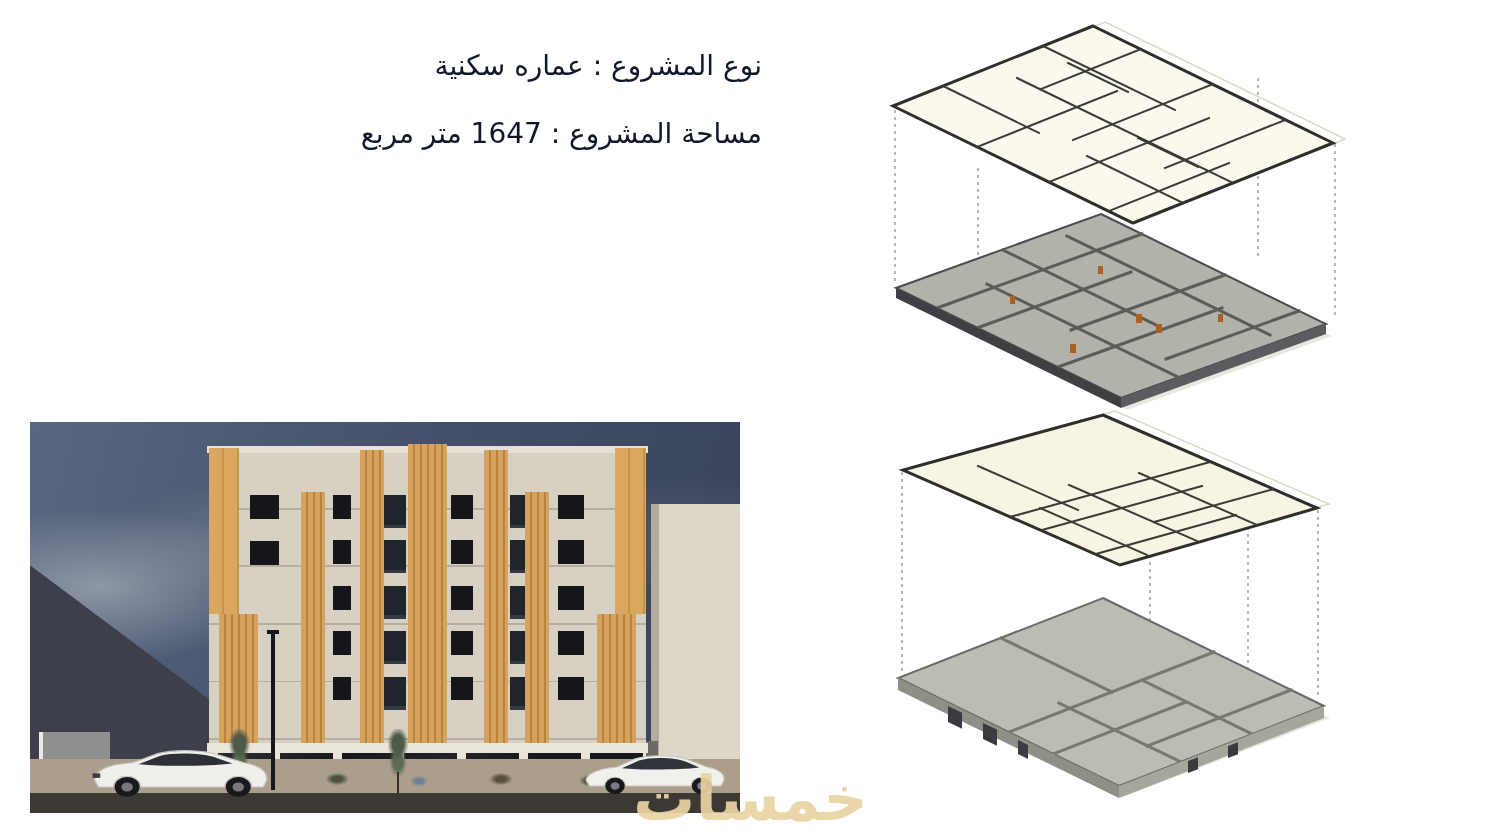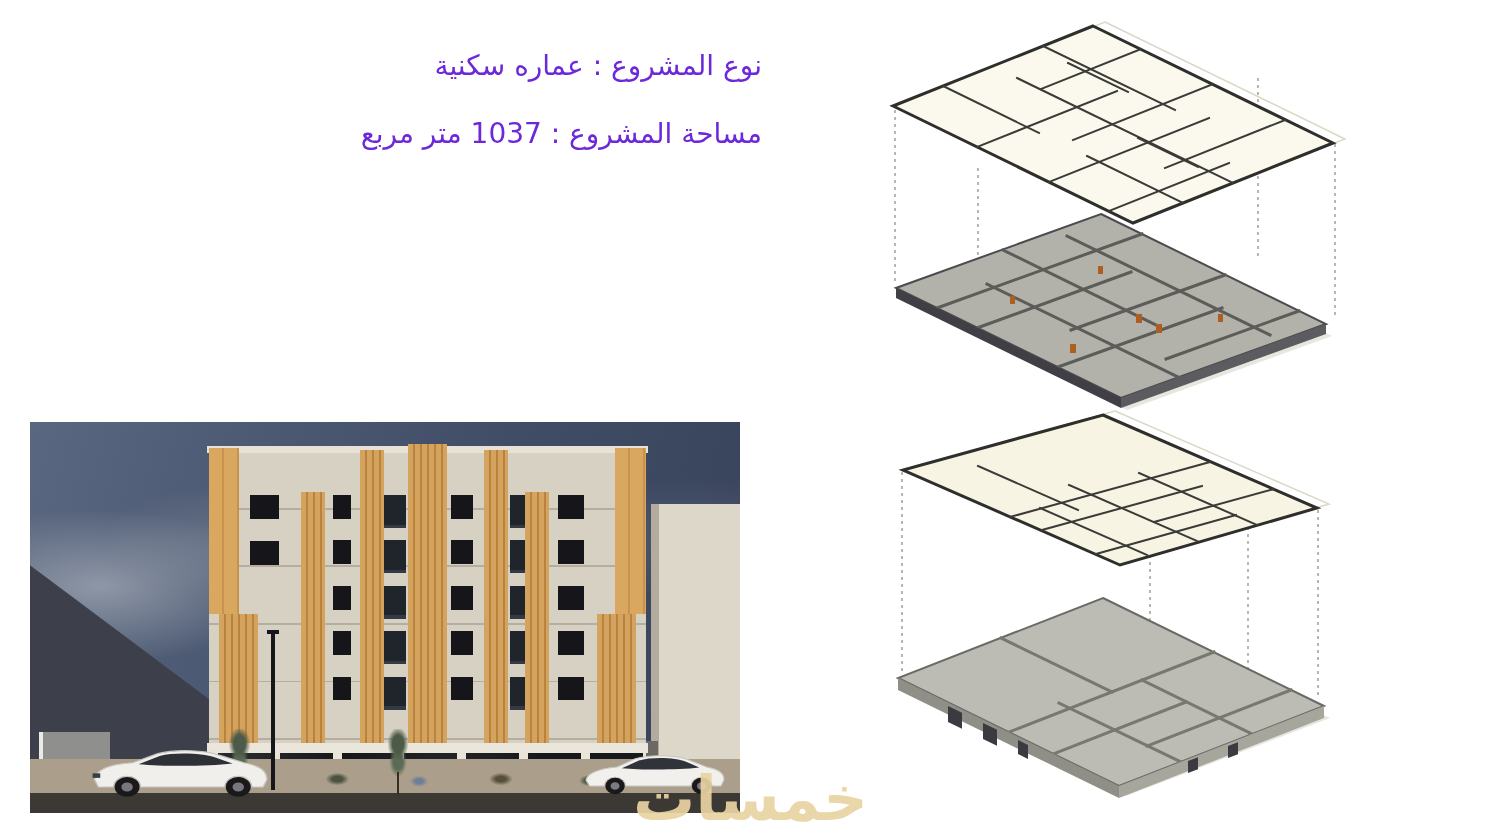--- a/index.html
+++ b/index.html
@@ -2,21 +2,21 @@
 <html lang="ar"><head>
 <meta charset="utf-8">
 <style>
   html,body{margin:0;padding:0;background:#fff;}
   body{width:1488px;height:837px;position:relative;overflow:hidden;
        font-family:"DejaVu Sans",sans-serif;}
   .abs{position:absolute;}
 
   
   #project-info{left:30px;top:46px;width:732px;direction:rtl;text-align:right;
-    color:#6d28d9;font-size:28px;line-height:1.45;}
+    color:#0f172a;font-size:28px;line-height:1.45;}
   #project-info p{margin:0 0 27px 0;}
   #project-info p.desc{margin-bottom:0;}
 
   
   #render{left:30px;top:422px;width:710px;height:391px;overflow:hidden;background:#47536a;}
   #render .sky{position:absolute;inset:0;
     background:linear-gradient(105deg,#5a6780 0%,#4c5972 30%,#414d66 60%,#37425a 100%);}
   #render .clouds{position:absolute;inset:0;
     background:radial-gradient(ellipse 260px 110px at 10% 42%,rgba(190,196,203,.55),transparent 70%),
                radial-gradient(ellipse 200px 80px at 30% 30%,rgba(150,158,170,.35),transparent 70%),
@@ -92,21 +92,21 @@
   #watermark{left:648px;top:768px;width:220px;height:80px;
     font-size:62px;font-weight:bold;color:#e9d4a2;opacity:.92;direction:rtl;line-height:1;}
 </style>
 </head>
 <body>
 
 <div class="abs" id="page" style="inset:0;">
 
   <div class="abs" id="project-info" dir="rtl">
     <p>نوع المشروع : عماره سكنية</p>
-    <p>مساحة المشروع : 1037 متر مربع</p>
+    <p>مساحة المشروع : 1647 متر مربع</p>
   </div>
 
   <div class="abs" id="render">
     <div class="sky"></div>
     <div class="clouds"></div>
     <div class="nb-left"></div>
     <div class="fence"></div>
     <div class="nb-right"></div>
     <div class="side-box"></div>
 

